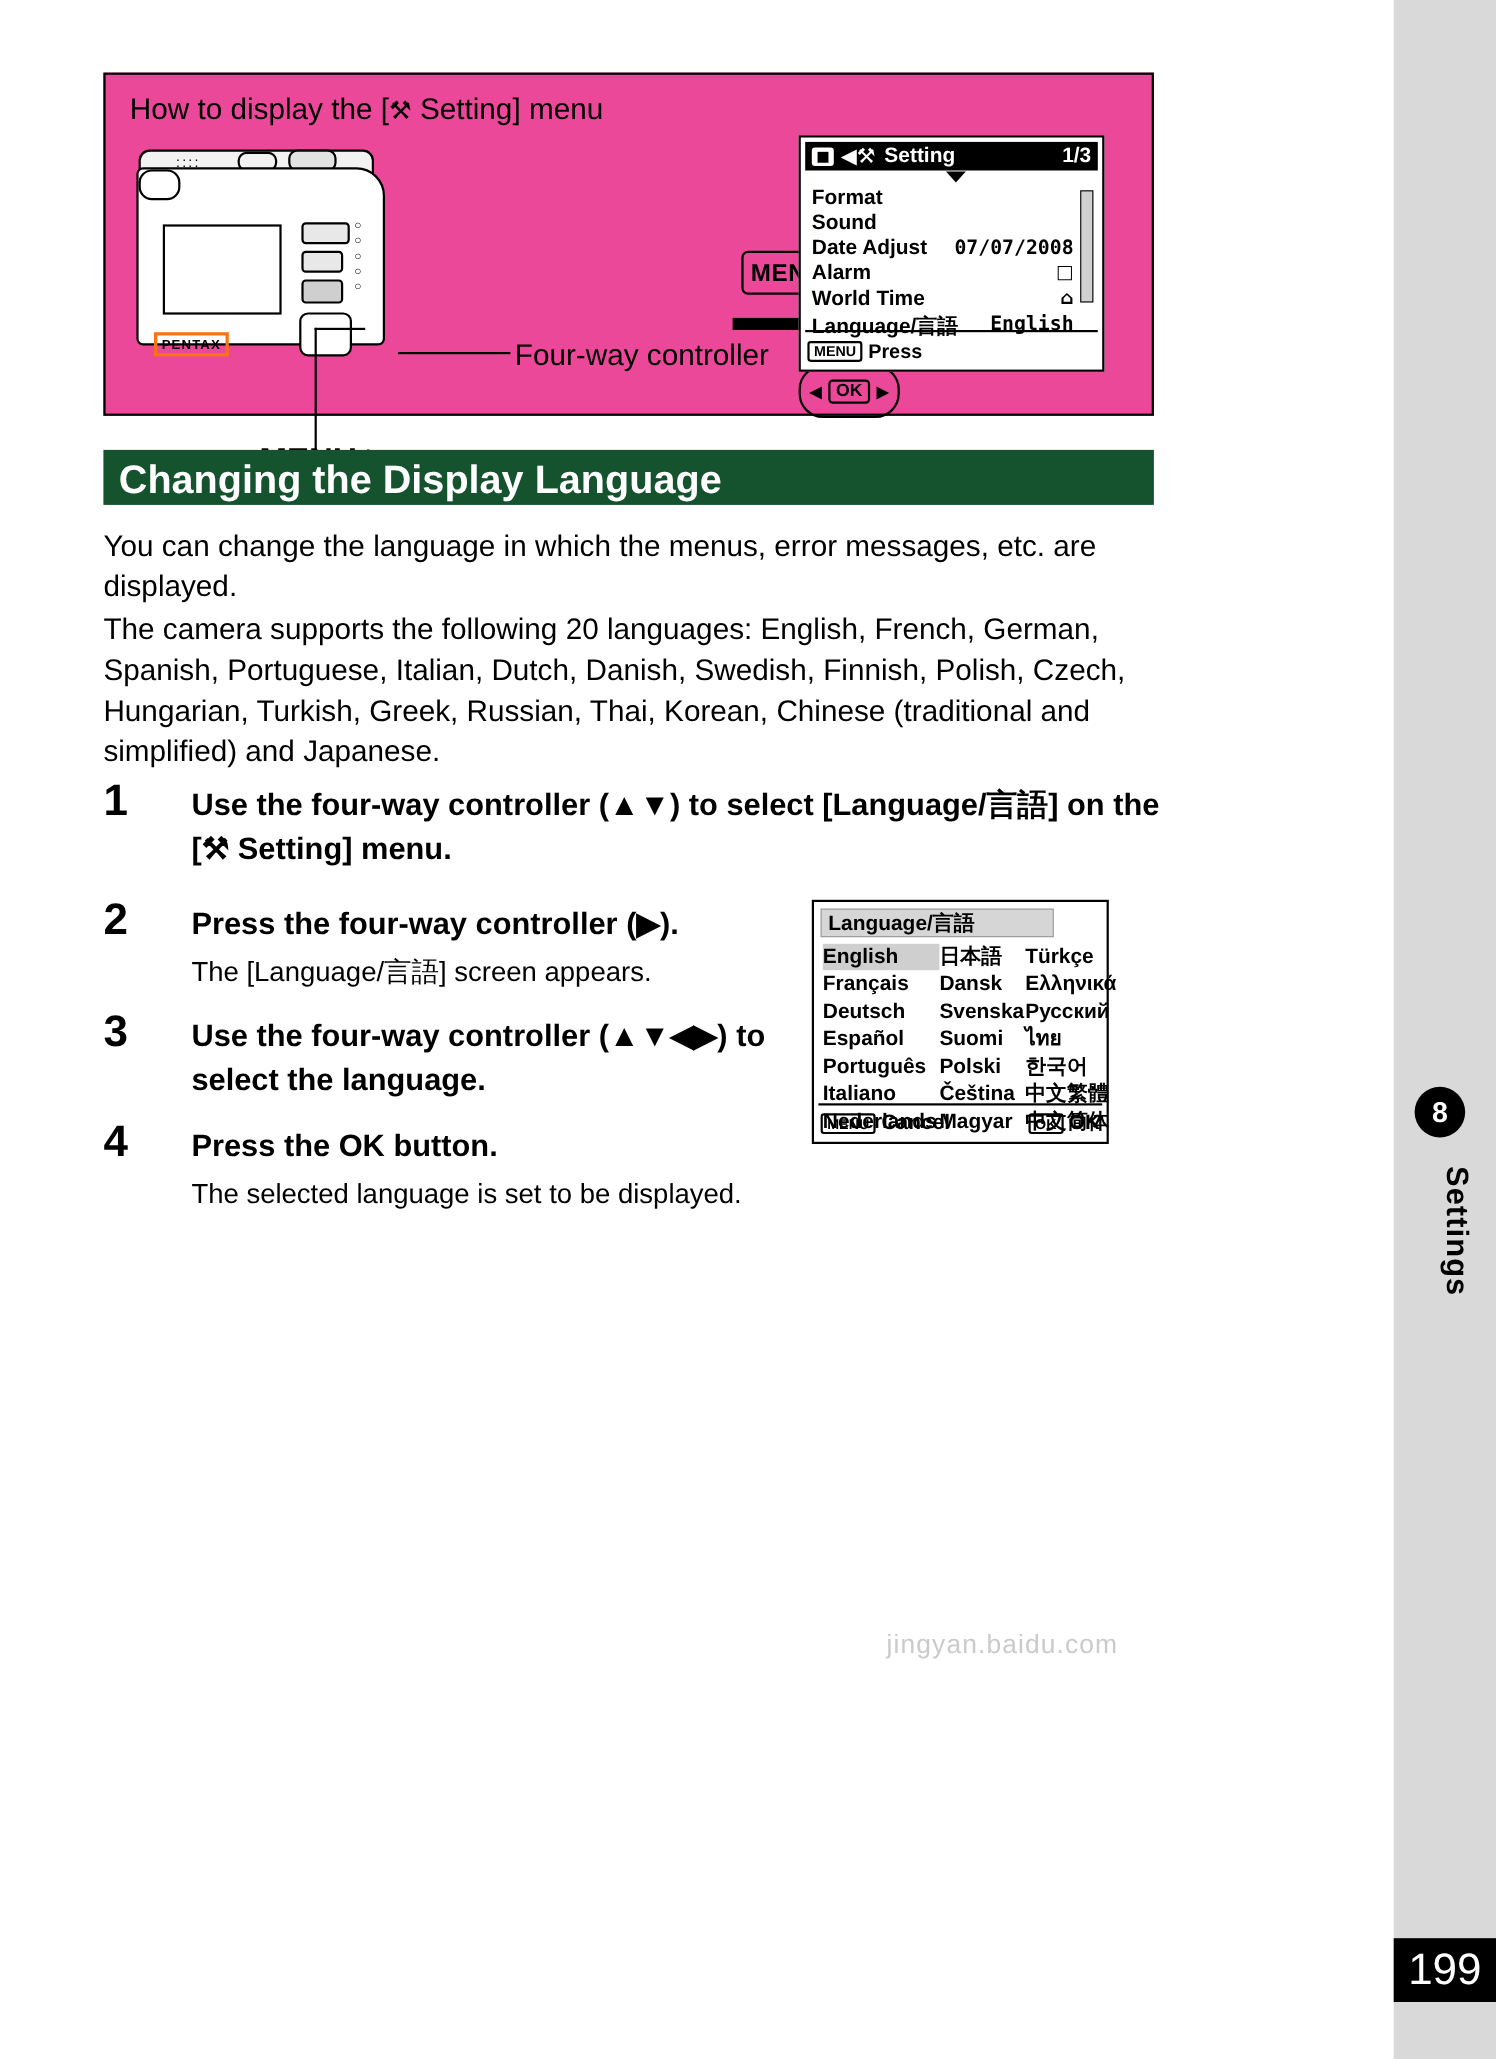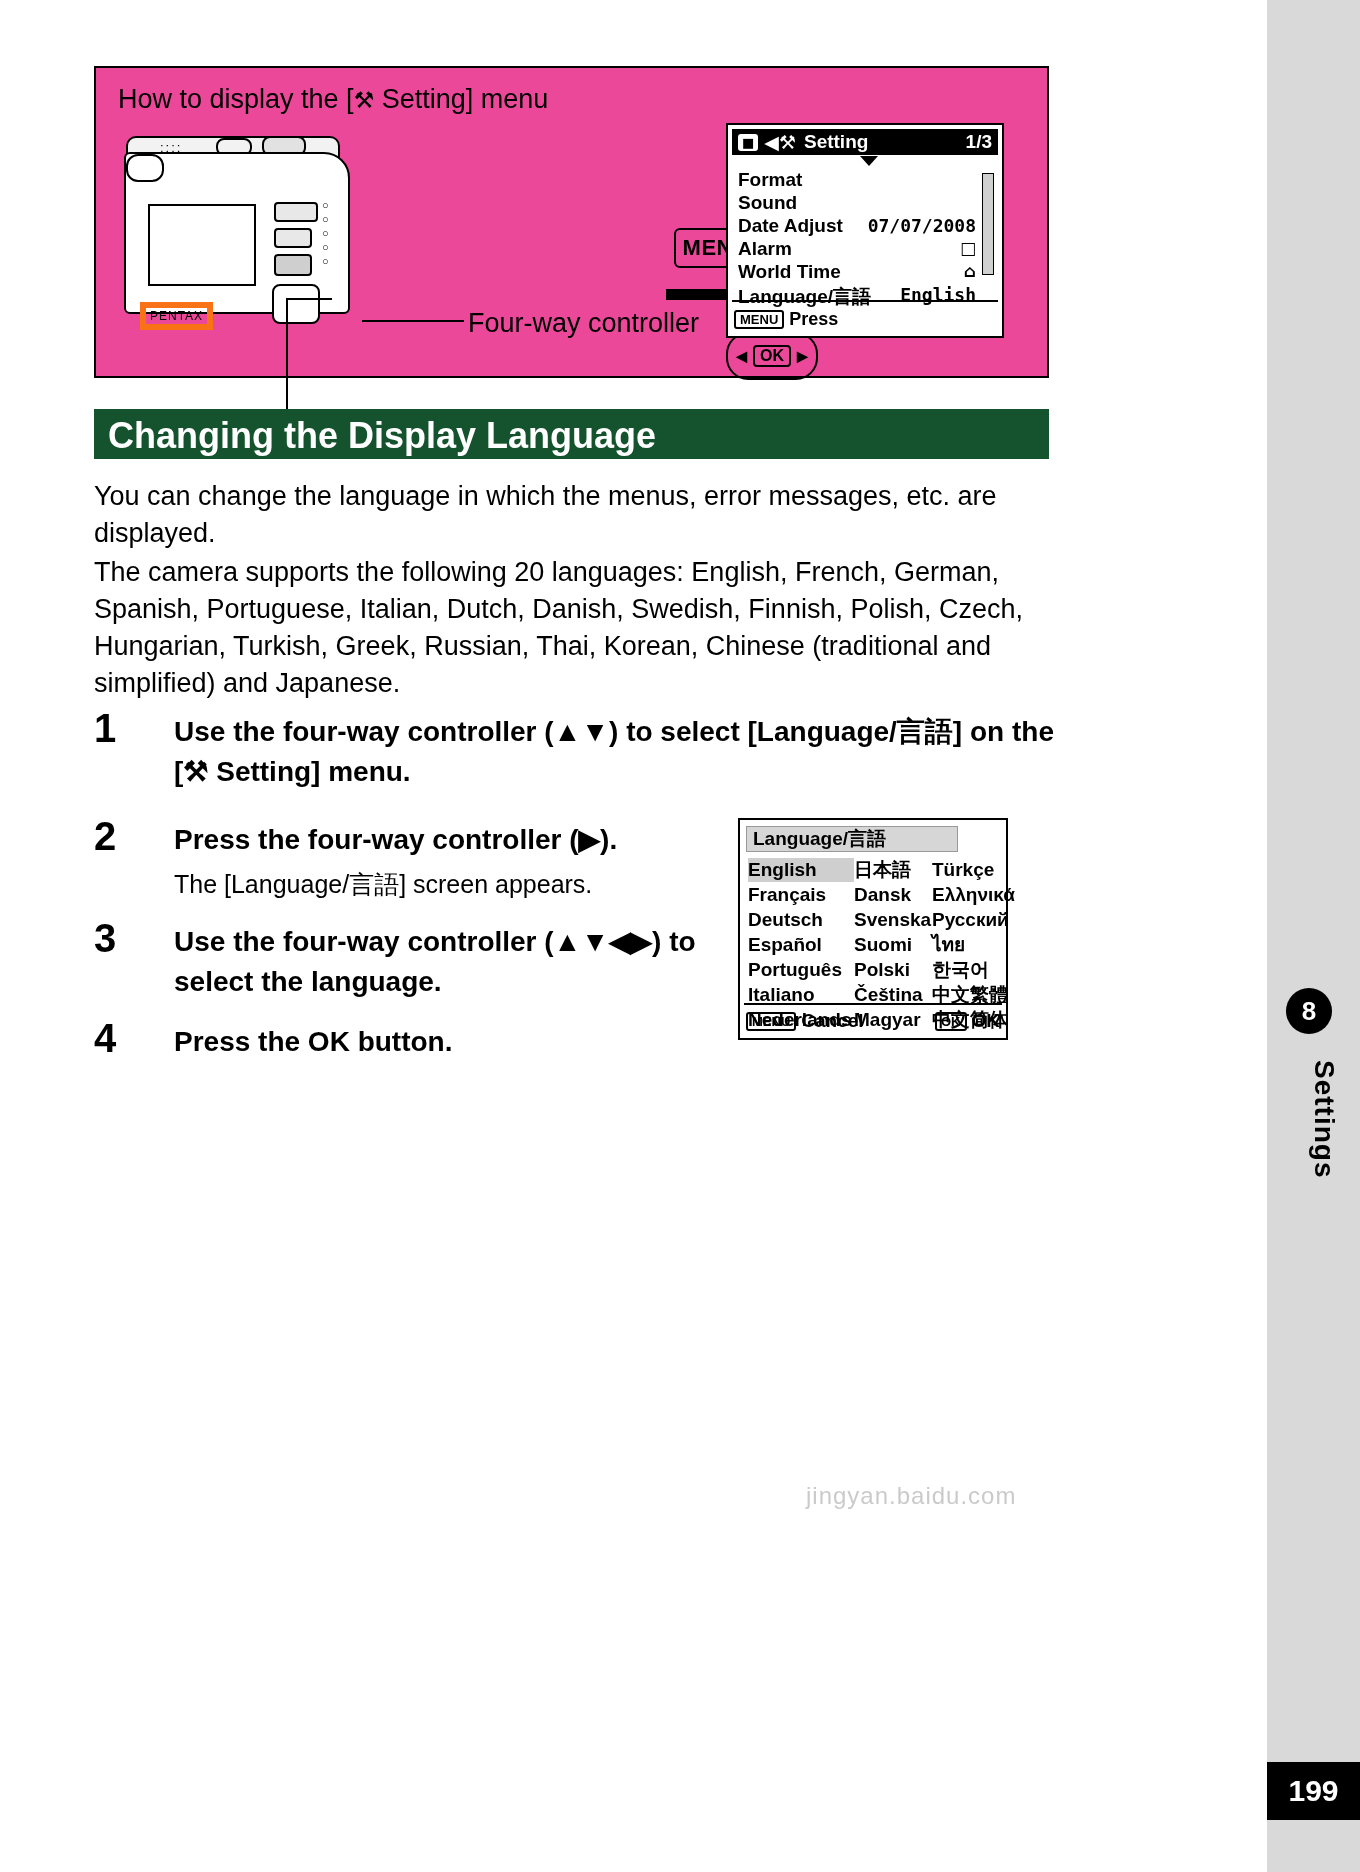--- a/index.html
+++ b/index.html
@@ -48,21 +48,21 @@
   .btn-sm {
     position:absolute; border:2px solid #000; border-radius:4px; background:#e8e8e8;
   }
   .b1 { left:148px; top:48px; width:40px; height:16px; }
   .b2 { left:148px; top:74px; width:34px; height:16px; }
   .b3 { left:148px; top:100px; width:34px; height:18px; background:#cfcfcf; }
   .b4 { left:146px; top:130px; width:44px; height:36px; border-radius:8px; background:#fff; }
   .b5 { left:150px; top:136px; width:34px; height:24px; border:2px solid #000; border-radius:12px; }
   .dots-col { position:absolute; left:196px; top:46px; font-size:11px; line-height:11px; }
   .dots-col div { margin-bottom:3px; }
-  .pentax { position:absolute; left:14px; top:148px; font-size:12px; font-weight:normal; letter-spacing:1px; border:6px solid #f97316; padding:1px 4px; }
+  .pentax { position:absolute; left:14px; top:148px; font-size:12px; font-weight:bold; letter-spacing:1px; border:3px solid #f97316; padding:1px 4px; }
 
   
   .lead-h { position:absolute; background:#000; height:2px; }
   .lead-v { position:absolute; background:#000; width:2px; }
   .label-4way {
     position:absolute; left:372px; top:240px; font-size:27px; white-space:nowrap;
   }
   .label-menu-btn {
     position:absolute; left:140px; top:334px; font-size:27px; white-space:nowrap;
   }
@@ -183,21 +183,21 @@
     background:#000; color:#fff; display:flex; align-items:center; justify-content:center;
     font-size:26px; font-weight:bold;
   }
   .chapter-label {
     position:absolute; right:20px; top:1060px; font-size:28px; font-weight:bold;
     writing-mode:vertical-rl; letter-spacing:1px;
   }
   .page-no-box {
     position:absolute; right:0; bottom:52px; width:93px; height:58px; background:#000;
     color:#fff; display:flex; align-items:center; justify-content:center;
-    font-size:30px; font-weight:bold;
+    font-size:40px; font-weight:normal;
   }
 
   
   .wm {
     position:absolute; left:800px; top:1404px; font-size:66px; color:rgba(150,150,150,0.35);
     font-weight:bold; letter-spacing:2px; user-select:none;
   }
   .wm2 {
     position:absolute; left:806px; top:1482px; font-size:24px; color:rgba(150,150,150,0.5);
     letter-spacing:1px; user-select:none;
@@ -332,20 +332,21 @@
       <div class="step-num">3</div>
       <div class="step-body">
         <div class="step-title" style="max-width:600px;">Use the four-way controller (▲▼◀▶) to select the language.</div>
       </div>
     </div>
 
     <div class="step" style="min-height:110px;">
       <div class="step-num">4</div>
       <div class="step-body">
         <div class="step-title">Press the OK button.</div>
+        <div class="step-desc" style="max-width:560px;">The selected language is set to be displayed.</div>
       </div>
     </div>
 
   </div>
 
   <div class="lang-lcd">
     <div class="lang-title">Language/言語</div>
     <div class="lang-grid">
       <span class="sel">English</span>
       <span>日本語</span>

